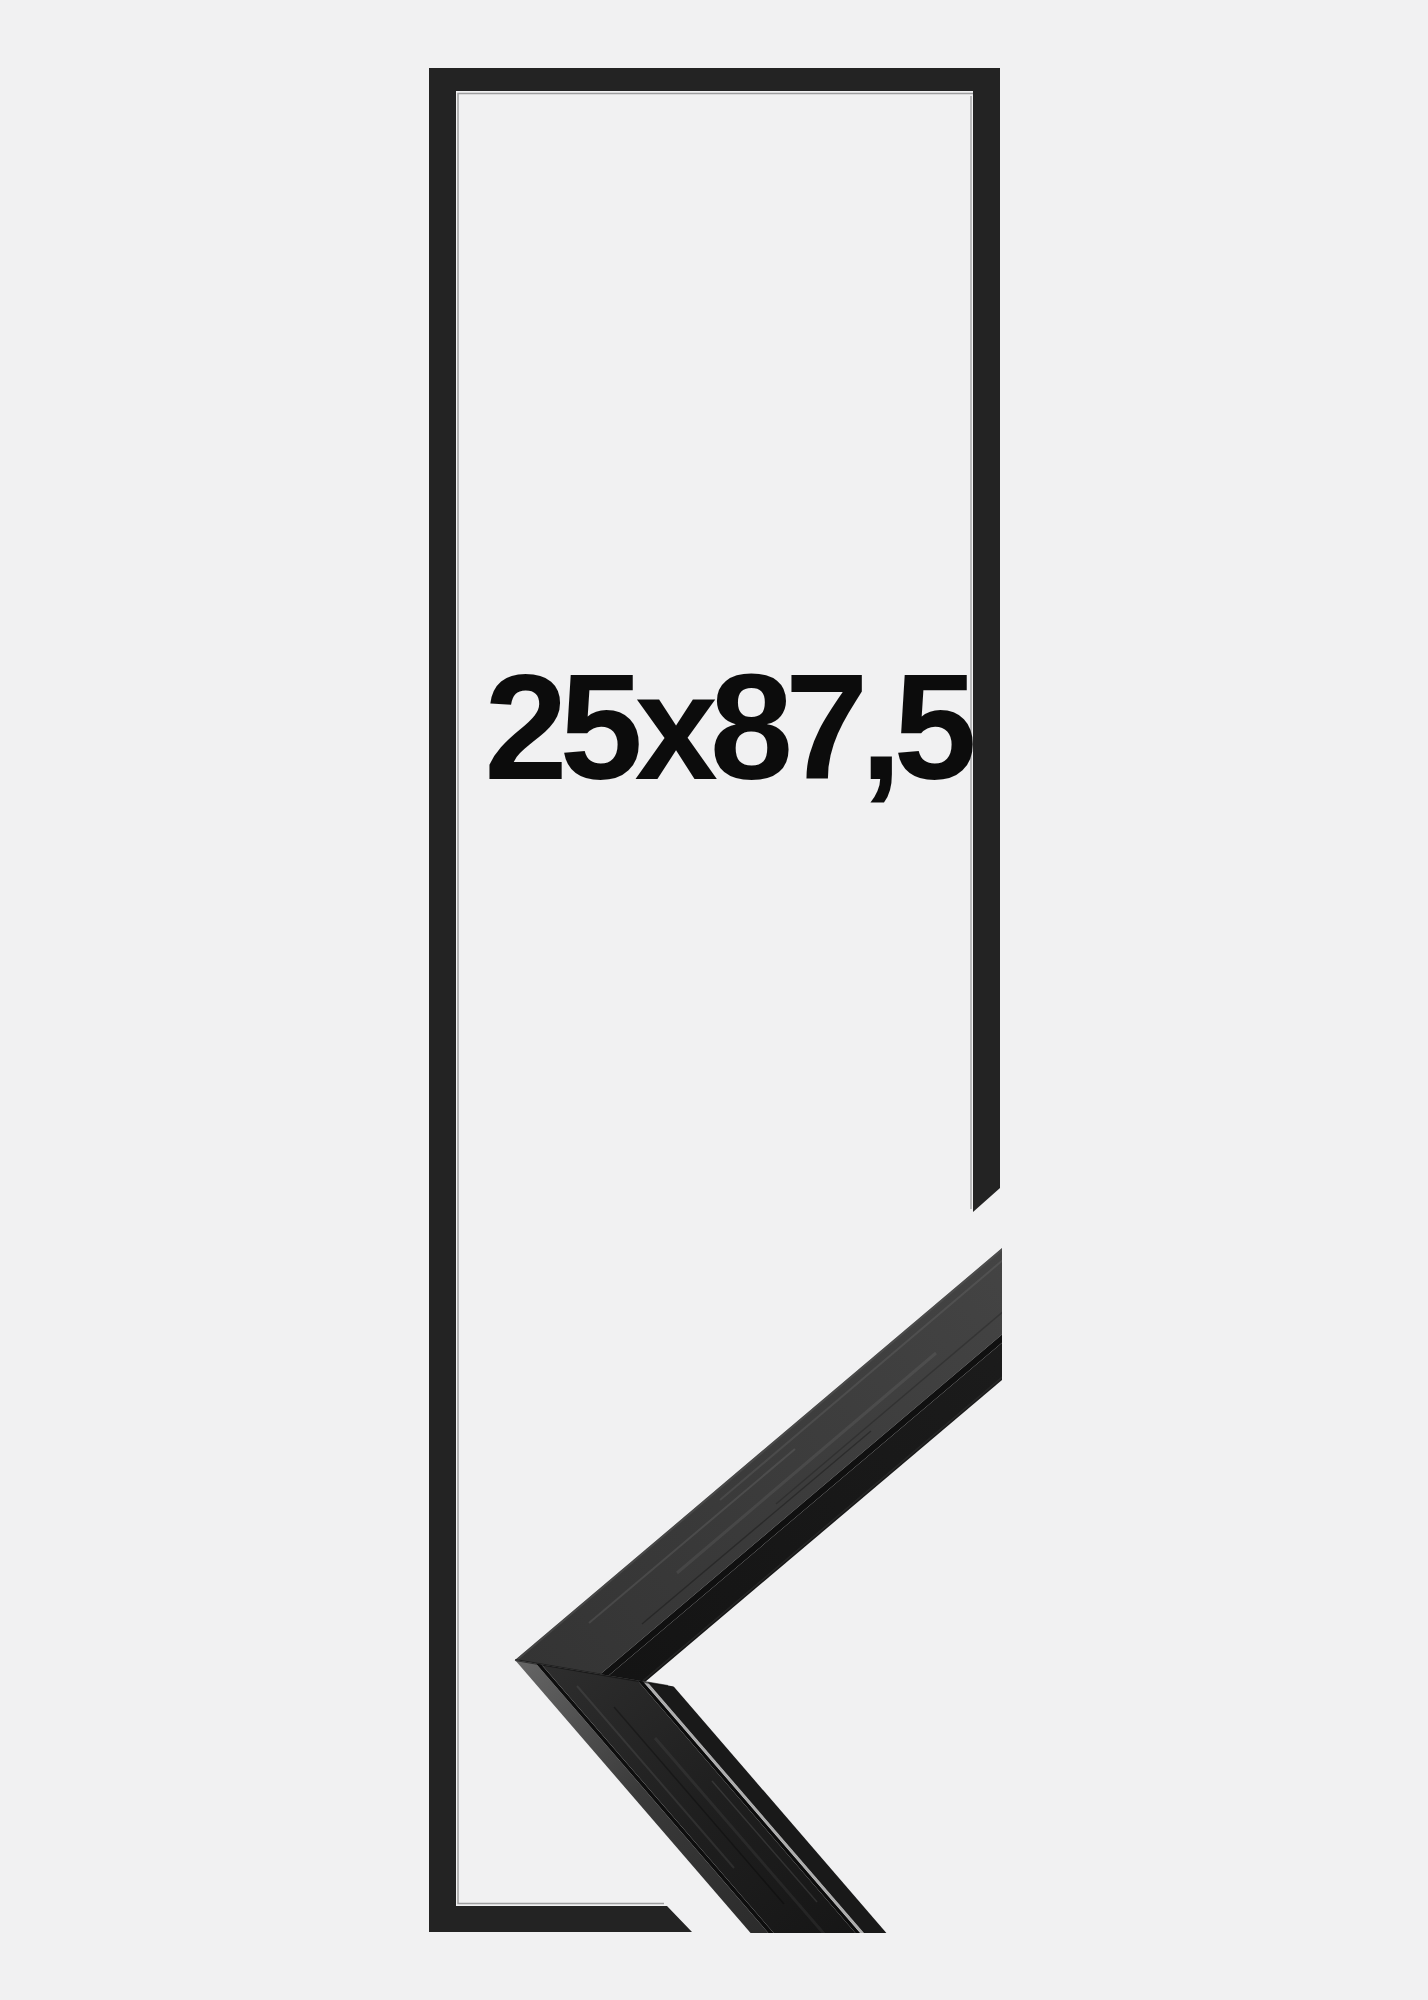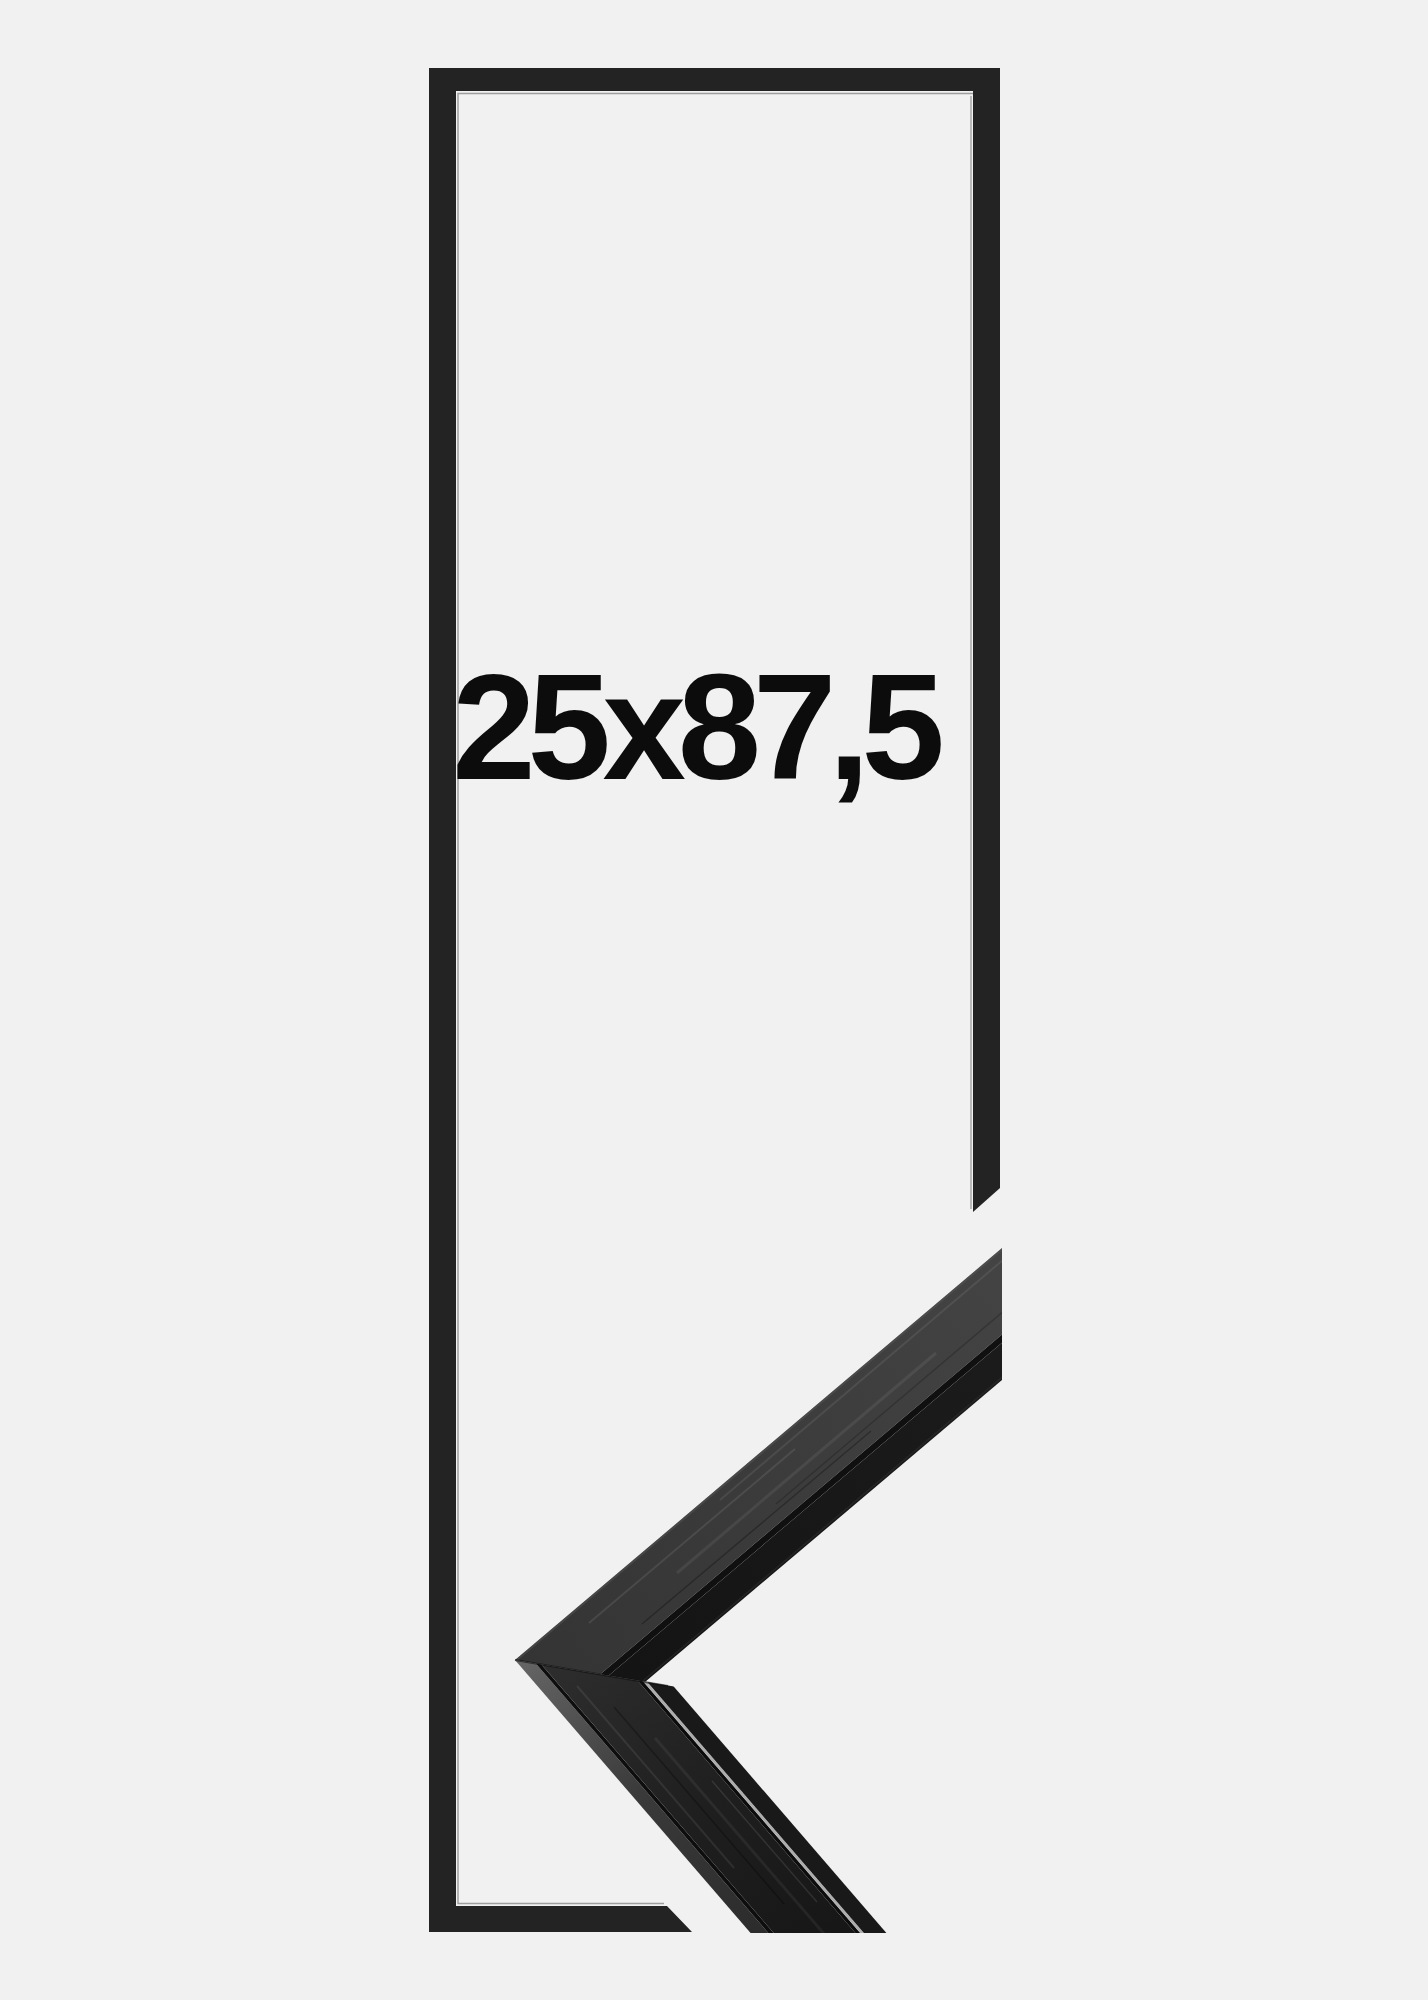--- a/index.html
+++ b/index.html
@@ -19,21 +19,21 @@
   }
   .frame-svg {
     position: absolute;
     left: 0; top: 0;
     width: 1428px;
     height: 2000px;
     display: block;
   }
   .size-label {
     position: absolute;
-    left: 436px;
+    left: 468px;
     top: 652px;
     width: 517px;
     text-align: center;
     font-size: 150px;
     font-weight: 700;
     letter-spacing: -0.055em;
     line-height: 1;
     color: var(--label_text);
     white-space: nowrap;
   }

